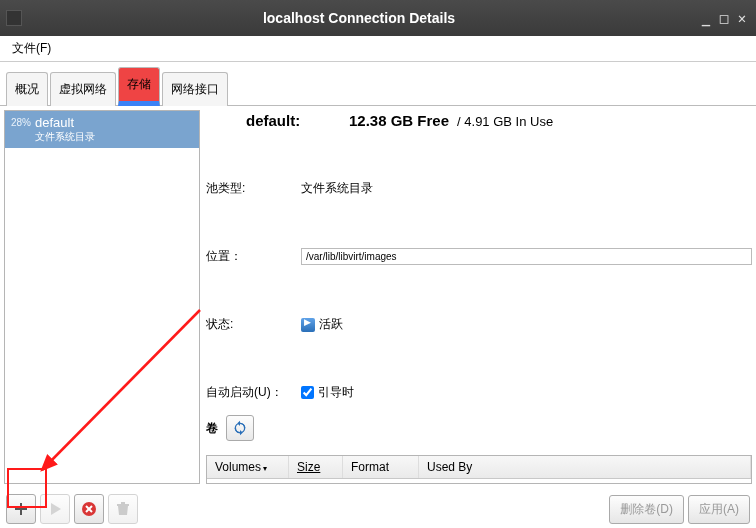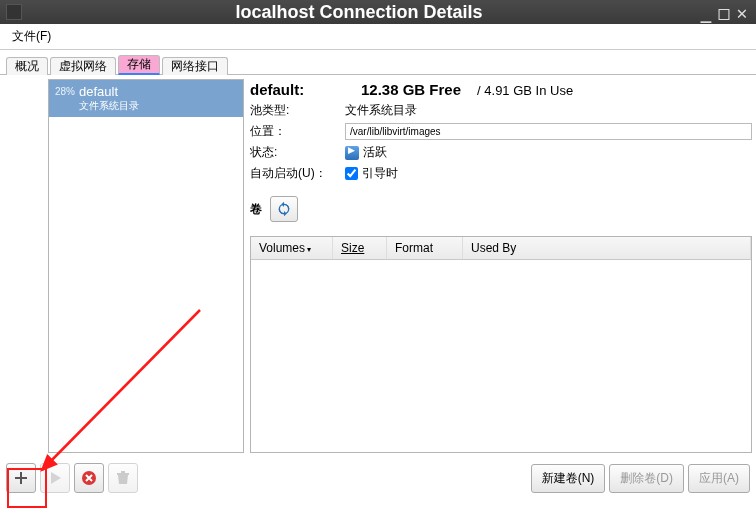--- a/index.html
+++ b/index.html
@@ -1,44 +1,44 @@
 <!DOCTYPE html>
 <html><head>
 <meta charset="utf-8">
 <style>
 * { box-sizing: border-box; margin: 0; padding: 0; }
 body { font-family: sans-serif; font-size: 12px; background: #fff; width: 756px; height: 528px; overflow: hidden; position: relative; }
 
-.titlebar { background: linear-gradient(#4a4a4a,#3a3a3a); color: #fff; height: 24px; display: flex; align-items: center; padding: 0 6px; font-size: 18px; font-weight: bold; }
+.titlebar { background: linear-gradient(#4a4a4a,#3a3a3a); color: #fff; height: 36px; display: flex; align-items: center; padding: 0 6px; font-size: 14px; font-weight: bold; }
 .titlebar .title { flex: 1; text-align: center; }
 .titlebar .winbtn { width: 16px; height: 14px; margin-left: 2px; display: inline-flex; align-items: center; justify-content: center; cursor: pointer; color: #ddd; font-family: monospace; }
 .titlebar .appicon { width: 16px; height: 16px; background: #333; border: 1px solid #555; }
 
 .menubar { height: 26px; display: flex; align-items: center; padding: 4px 6px; border-bottom: 1px solid #ccc; }
 .menubar .menuitem { padding: 3px 6px; cursor: pointer; }
 
 .tabs { display: flex; align-items: flex-end; padding: 4px 6px 0 6px; border-bottom: 1px solid #bbb; background: #fff; }
-.tabs .tab { padding: 0 8px; border: 1px solid #bbb; border-bottom: none; border-radius: 3px 3px 0 0; background: #f5f5f5; margin-right: 2px; cursor: pointer; position: relative; top: 1px; }
-.tabs .tab.active { background: #f9a8d4; border-bottom: 2px solid #3b82f6; }
+.tabs .tab { padding: 8px 8px; border: 1px solid #bbb; border-bottom: none; border-radius: 3px 3px 0 0; background: #f5f5f5; margin-right: 2px; cursor: pointer; position: relative; top: 1px; }
+.tabs .tab.active { background: #ef4444; border-bottom: 5px solid #3b82f6; }
 
 .content { display: flex; height: 382px; padding: 4px; }
 
-.sidebar { width: 196px; border: 1px solid #b5b5b5; background: #fff; display: flex; flex-direction: column; margin-left: 44px; }
+.sidebar { width: 196px; border: 1px solid #b5b5b5; background: #fff; display: flex; flex-direction: column; }
 .pool-item { background: #7aa4cf; color: #fff; padding: 4px 6px; display: flex; align-items: flex-start; }
 .pool-pct { font-size: 10px; color: #eaf2fa; margin-right: 4px; margin-top: 2px; }
 .pool-name { font-size: 13px; }
 .pool-sub { font-size: 10px; }
 
 .details { flex: 1; margin-left: 6px; display: flex; flex-direction: column; }
-.hdr { display: flex; align-items: baseline; gap: 16px; padding: 2px 0; }
+.hdr { display: flex; align-items: baseline; gap: 8px; padding: 2px 0; margin-left: 40px; }
 .hdr .lbl { width: 95px; font-size: 13px; }
 .hdr .big { font-weight: bold; font-size: 15px; }
 .hdr .free { font-weight: bold; font-size: 15px; }
 .hdr .used { font-size: 13px; }
-.row { display: flex; align-items: center; padding: 2px 0; }
+.row { display: flex; align-items: center; padding: 2px 0; margin-top: 47px; }
 .row .lbl { width: 95px; font-size: 12px; }
 .row input[type=text] { flex: 1; border: 1px solid #bbb; padding: 2px 4px; font-size: 10px; background: #fff; }
 .state-icon { width: 14px; height: 14px; display: inline-block; background: linear-gradient(#5fa2e8,#2a6fb8); border-radius: 2px; margin-right: 4px; position: relative; }
 .state-icon::after { content: '▶'; position: absolute; left: 3px; top: -1px; color: #fff; font-size: 9px; }
 .refresh-btn { width: 28px; height: 26px; border: 1px solid #aaa; border-radius: 3px; background: linear-gradient(#fdfdfd,#e8e8e8); display: inline-flex; align-items: center; justify-content: center; cursor: pointer; }
 .refresh-btn svg { width: 16px; height: 16px; }
 
 .vol-table { border: 1px solid #b5b5b5; flex: 1; display: flex; flex-direction: column; margin-top: 12px; }
 .vol-header { display: flex; background: linear-gradient(#f7f7f7,#eaeaea); border-bottom: 1px solid #c8c8c8; }
 .vol-header .col { padding: 4px 8px; border-right: 1px solid #ddd; font-size: 12px; }
@@ -152,21 +152,20 @@
         <circle cx="8" cy="8" r="7" fill="#d93636"></circle>
         <path stroke="#fff" stroke-width="2" d="M5 5l6 6M11 5l-6 6"></path>
       </svg>
   </span>
   <span class="tbtn disabled">
     <svg viewBox="0 0 16 16">
         <path fill="#999" d="M3 5h10l-1 9H4zM2 3h12v2H2zM6 1h4v2H6z"></path>
       </svg>
   </span>
   <span class="spacer"></span>
-  <span class="textbtn">新建卷(N)</span>
   <span class="textbtn disabled">删除卷(D)</span>
   <span class="textbtn disabled">应用(A)</span>
 </div>
 
 <div class="anno-box" style="left:7px; top:468px; width:40px; height:40px;"></div>
 <svg class="anno-arrow" style="left:30px; top:300px; width:200px; height:190px;">
   <defs>
       <marker id="ah" markerWidth="8" markerHeight="8" refX="6" refY="3" orient="auto">
         <path d="M0,0 L7,3 L0,6 z" fill="#ff1a1a"></path>
       </marker>

